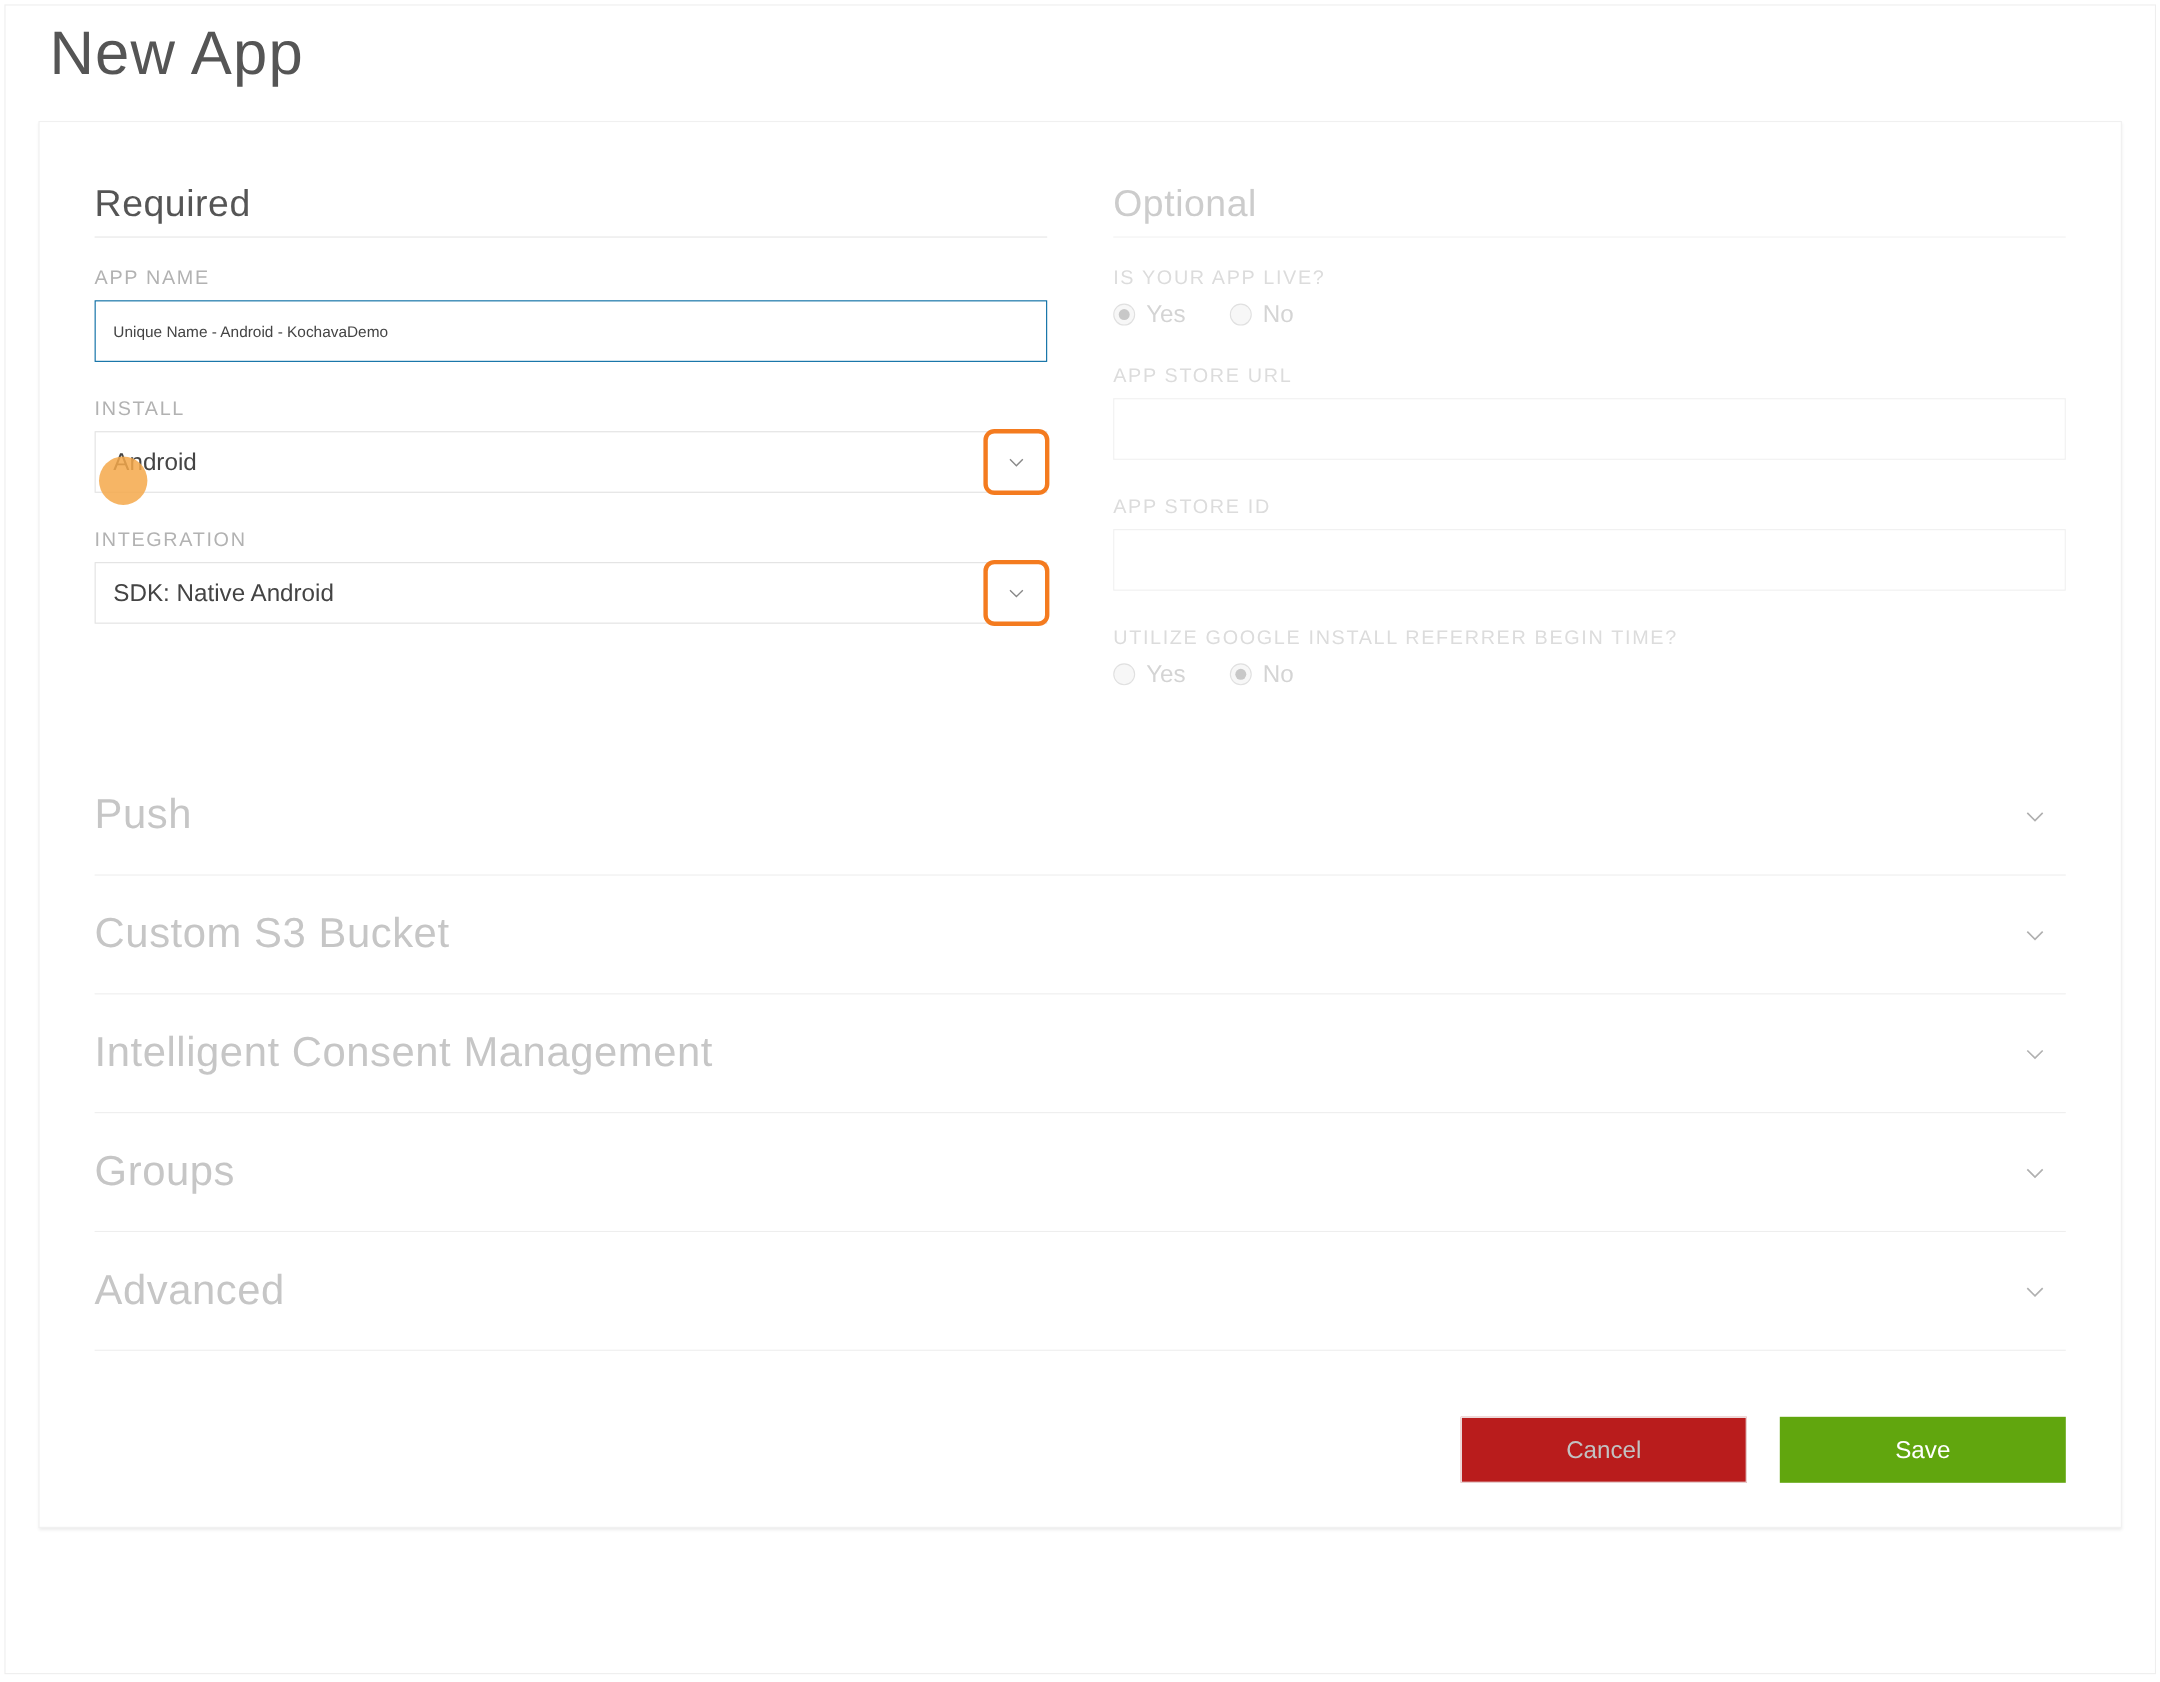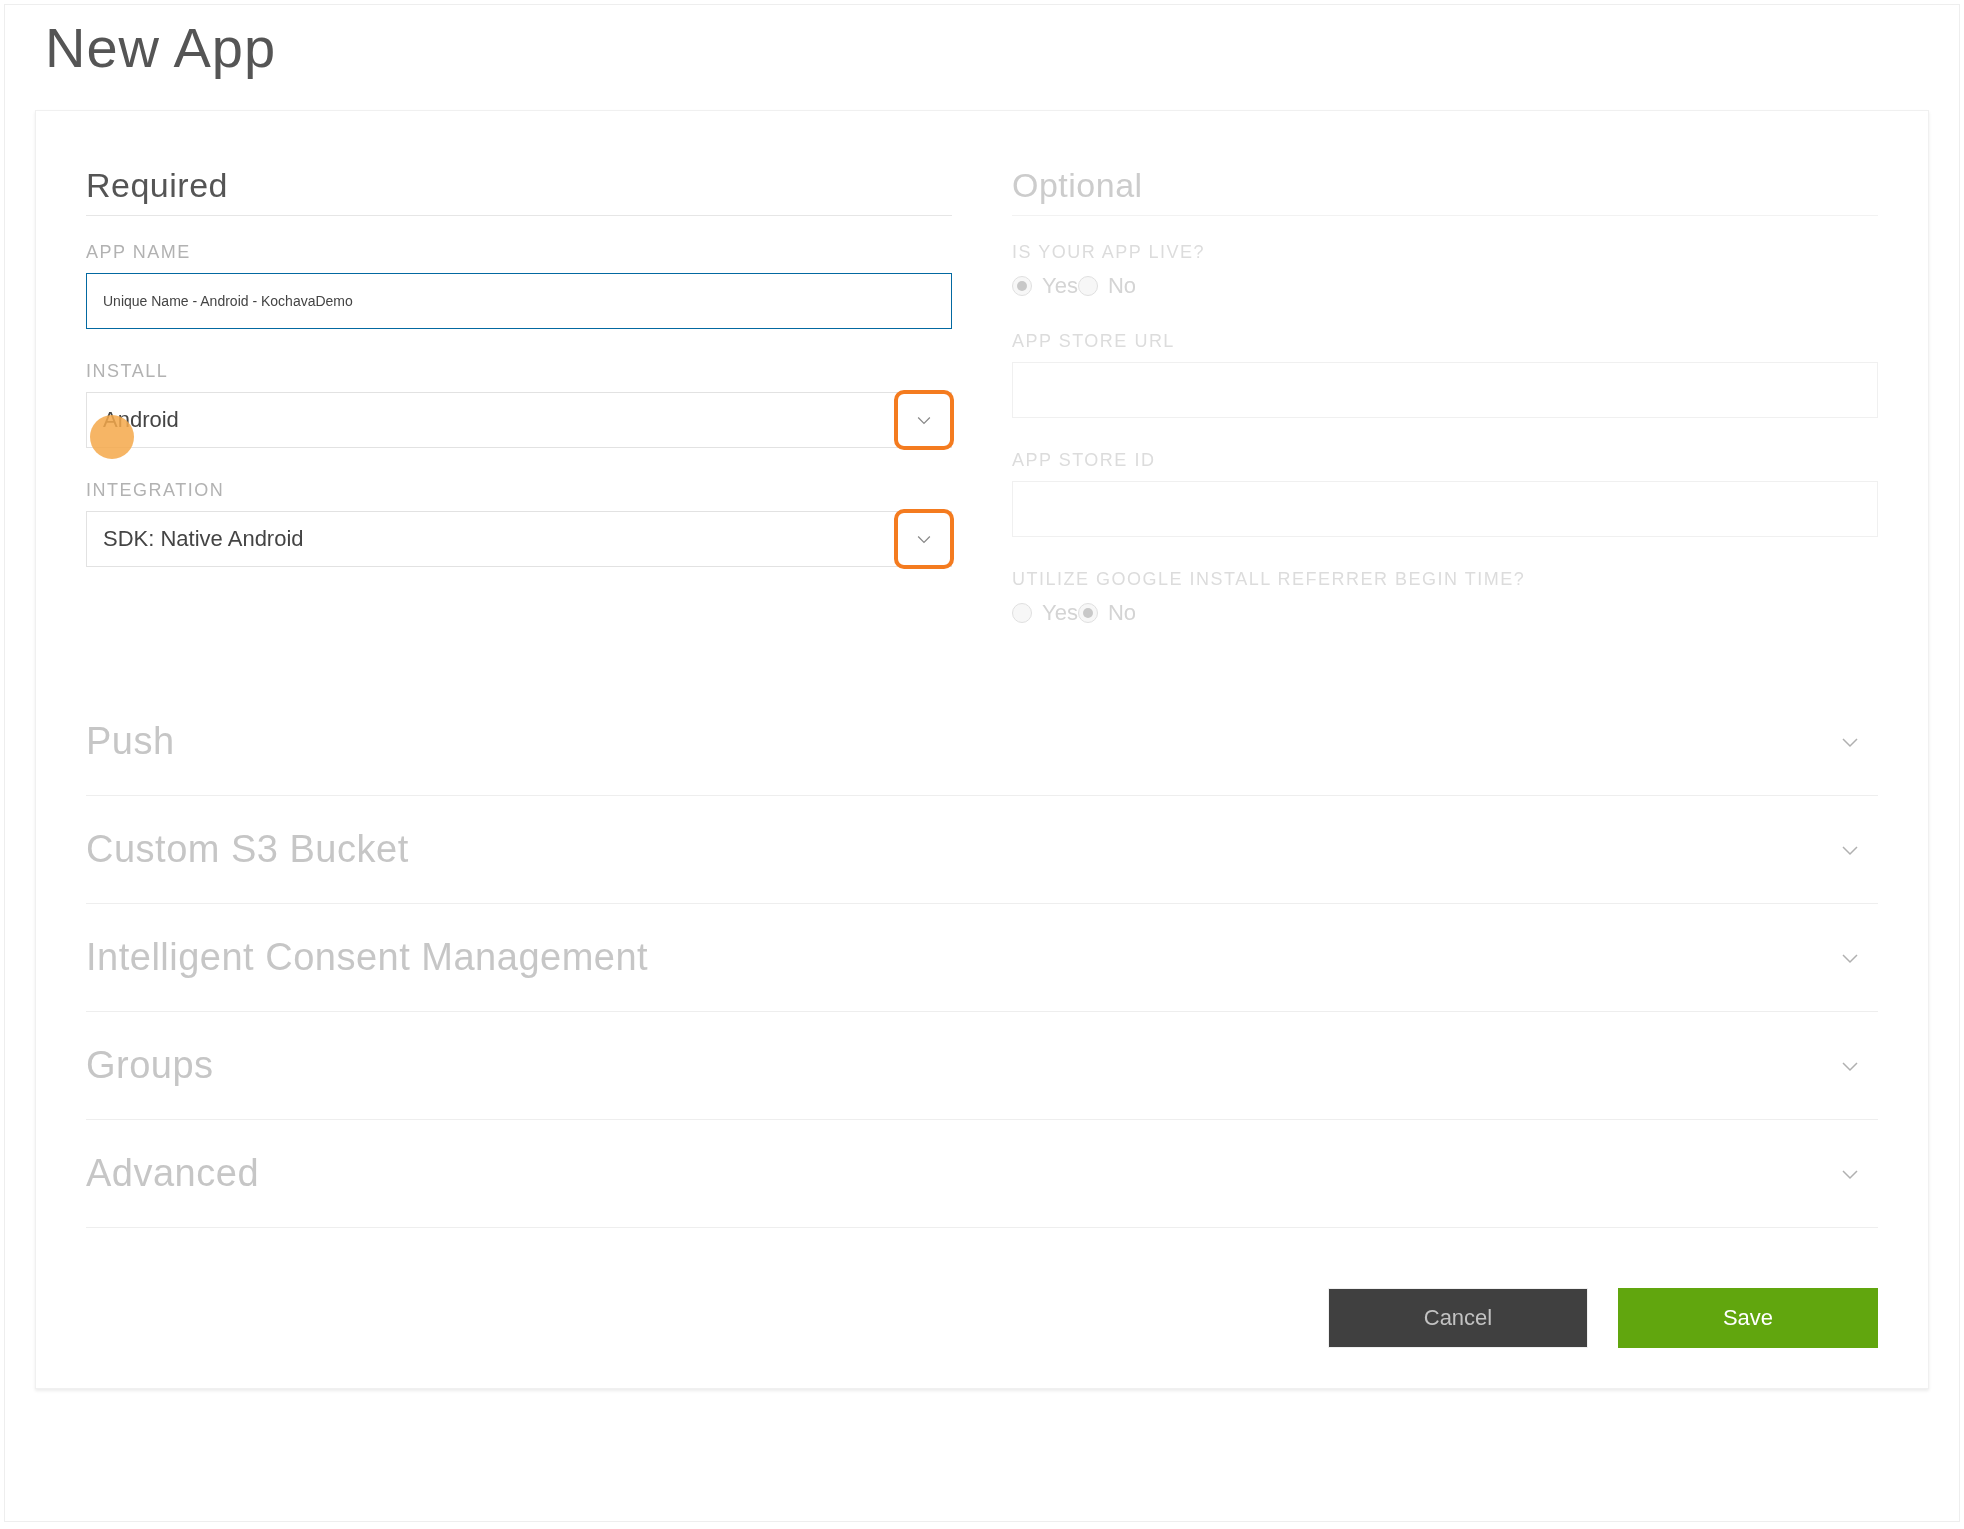--- a/index.html
+++ b/index.html
@@ -124,20 +124,21 @@
   }
   .chevron-down {
     width: 20px;
     height: 20px;
     stroke: #888;
     stroke-width: 1.5;
     fill: none;
   }
   .radio-row {
     display: flex;
+    gap: 40px;
     align-items: center;
     margin-top: 8px;
   }
   .radio-item {
     display: flex;
     align-items: center;
     gap: 10px;
     font-size: 22px;
     color: #d4d4d4;
   }
@@ -204,21 +205,21 @@
     width: 260px;
     height: 60px;
     border: none;
     font-size: 22px;
     cursor: pointer;
     display: flex;
     align-items: center;
     justify-content: center;
   }
   .btn-cancel {
-    background: #404040;
+    background: #b91c1c;
     color: #c2c2c2;
     border: 1px solid #f0f0f0;
   }
   .btn-save {
     background: #61a60e;
     color: #ffffff;
   }
 </style>
 </head>
 <body>

